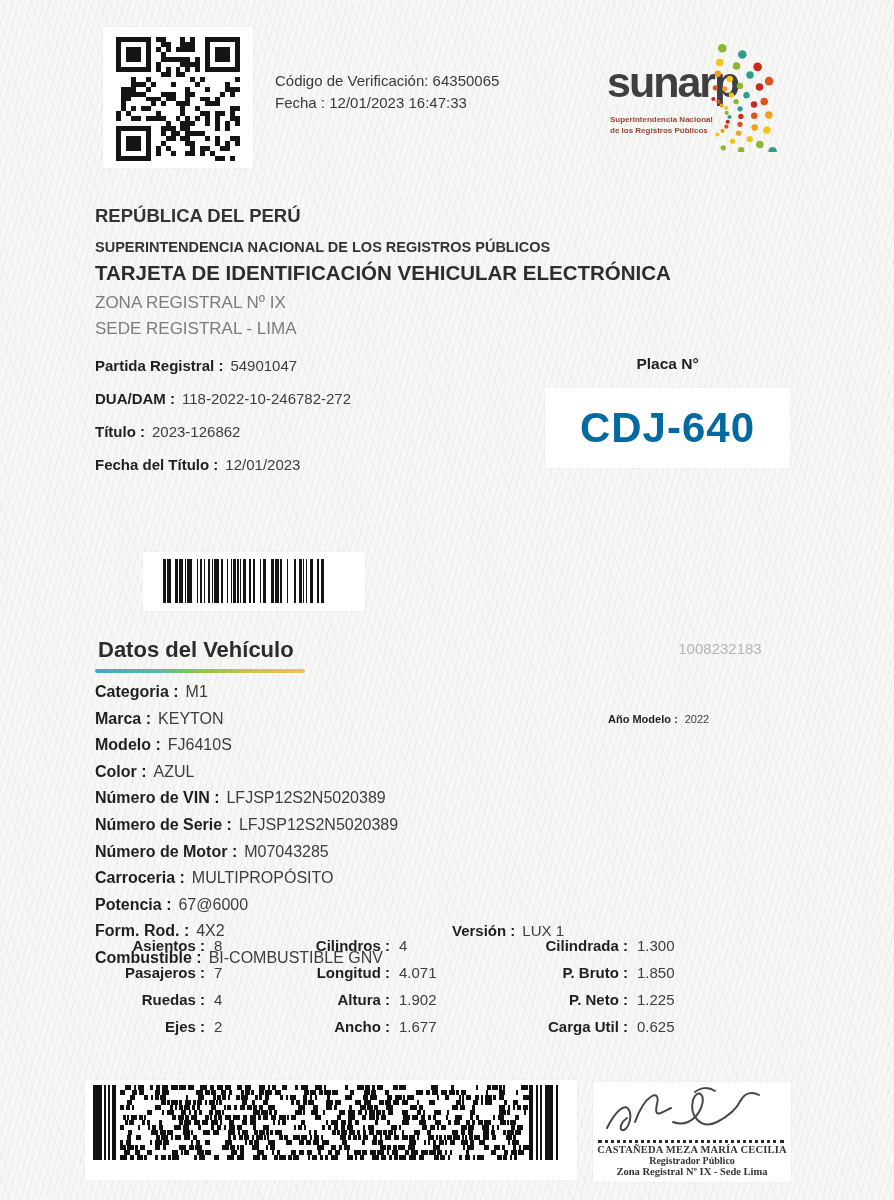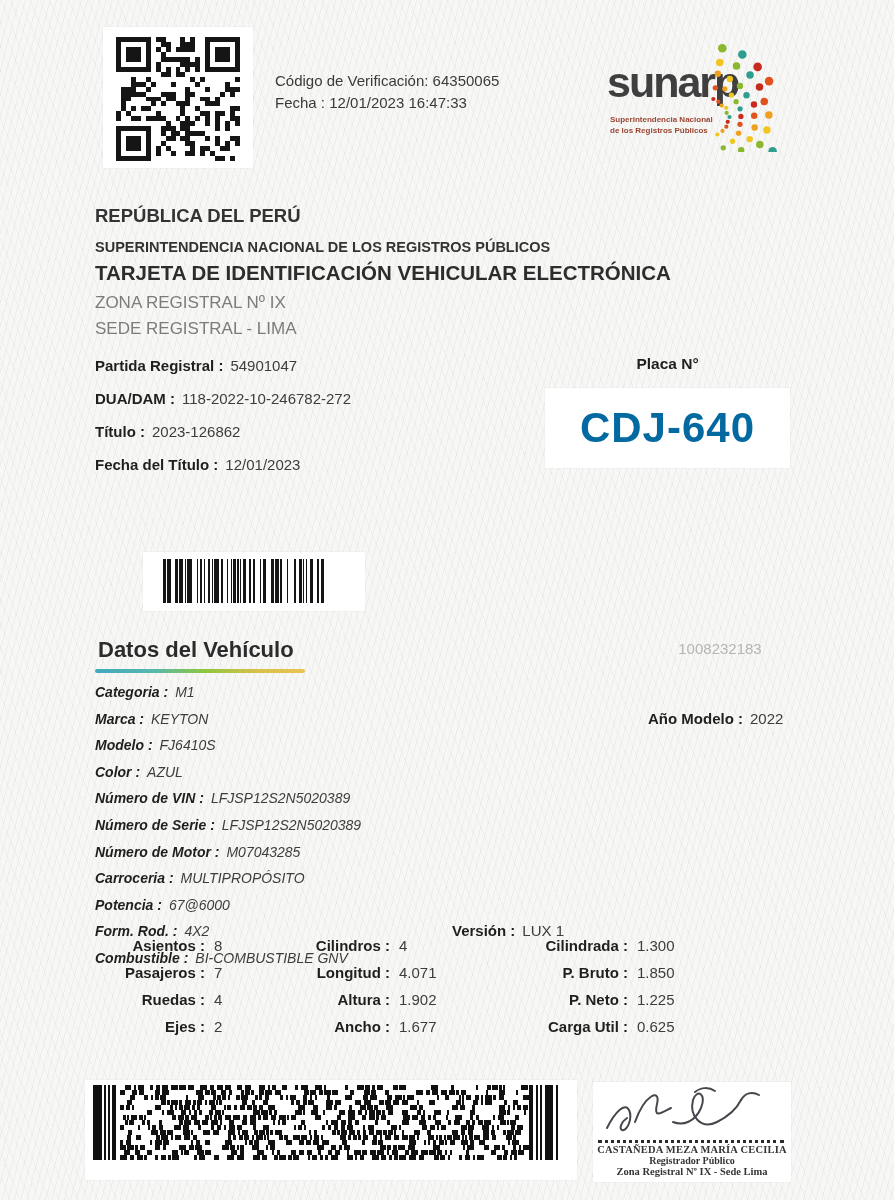--- a/index.html
+++ b/index.html
@@ -38,22 +38,22 @@
   
   .bc1-box{left:143px;top:552px;width:222px;height:59px;}
   .bc1-box svg{position:absolute;left:20px;top:7px;}
   
   .sec-title{position:absolute;left:98px;top:637px;font-size:22px;font-weight:700;color:#2b2b2b;}
   .sec-underline{position:absolute;left:95px;top:669px;width:210px;height:4px;border-radius:2px;
     background:linear-gradient(90deg,#3fa9bf 0%,#58b8ab 28%,#8ec63f 52%,#d9c14a 78%,#eac253 100%);}
   .card-num{position:absolute;left:640px;top:640px;width:160px;text-align:center;font-size:15px;color:#b5b5b5;}
   
   .veh{position:absolute;left:95px;top:679px;width:560px;}
-  .veh .row{height:26.6px;line-height:26.6px;font-size:14px;white-space:nowrap;font-style:italic;}
-  .year-model{position:absolute;left:648px;top:706px;font-size:15px;line-height:26.6px;white-space:nowrap;}
+  .veh .row{height:26.6px;line-height:26.6px;font-size:16px;white-space:nowrap;}
+  .year-model{position:absolute;left:608px;top:706px;font-size:11px;line-height:26.6px;white-space:nowrap;}
   .version{position:absolute;left:452px;top:918px;font-size:15px;line-height:26.6px;white-space:nowrap;}
   
   .spec-col{position:absolute;top:932px;}
   .spec-col .srow{display:flex;height:27px;line-height:27px;font-size:15px;}
   .spec-col .slbl{font-weight:700;color:#1f1f1f;text-align:right;}
   .spec-col .sval{color:#3d3d3d;margin-left:9px;}
   .spec-c1{left:95px;}  .spec-c1 .slbl{width:110px;}
   .spec-c2{left:285px;} .spec-c2 .slbl{width:105px;}
   .spec-c3{left:480px;} .spec-c3 .slbl{width:148px;}
   

